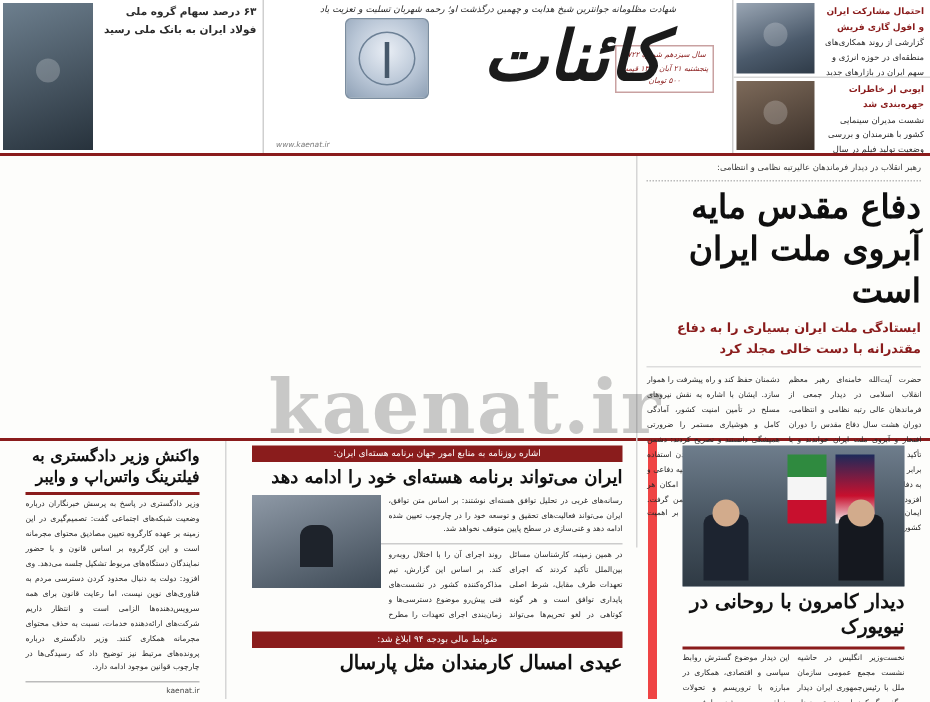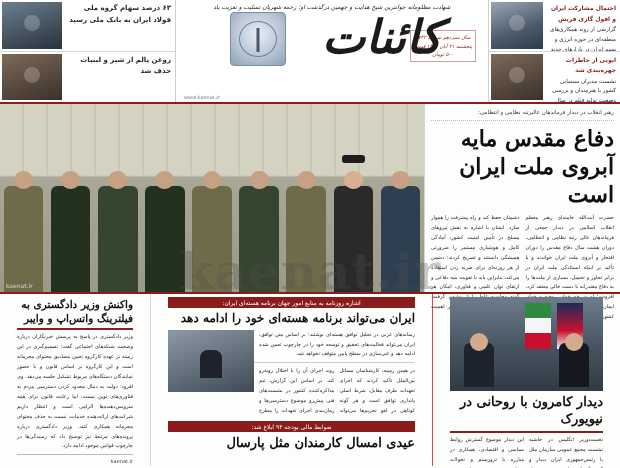--- a/index.html
+++ b/index.html
@@ -135,21 +135,21 @@
     border-right: 1px solid #cfcfcf;
     display: flex; flex-direction: column;
   }
   .mast-right .mast-box { flex-direction: row-reverse; }
   .mast-right .mast-thumb { flex: 0 0 60px; }
   .mast-right .mast-caption { font-size: 7px; font-weight: bold; line-height:1.7;}
 
   
   .lead {
     display: flex;
-    flex-direction: row;
+    flex-direction: column;
     height: 190px;
     border-bottom: 2px solid #8a1c1c;
   }
   .lead-text {
     width: 196px;
     padding: 4px 6px 4px 6px;
     border-left: 1px solid #d6d6d6;
     direction: rtl;
     text-align: right;
     position: relative;
@@ -238,21 +238,21 @@
   .bottom {
     display: flex;
     flex-direction: row;
     height: 172px;
   }
   .col {
     padding: 3px 17px;
     direction: rtl;
     text-align: right;
   }
-  .col-right { width: 188px; border-left: 1px solid #ef4444; }
+  .col-right { width: 188px; border-left: 6px solid #ef4444; }
   .col-mid   { flex: 1; border-left: 1px solid #d6d6d6; }
   .col-left  { width: 150px; }
 
   .photo-box {
     height: 94px;
     background: linear-gradient(180deg,#8d9aa8,#55636f);
     position: relative;
     overflow: hidden;
     margin-bottom: 3px;
   }
@@ -357,31 +357,28 @@
         <div class="logo-emblem"></div>
         <div class="mast-url">www.kaenat.ir</div>
       </div>
     </div>
 
     <div class="mast-right">
       <div class="mast-box">
         <div class="mast-thumb t3"></div>
         <div class="mast-caption">۶۳ درصد سهام گروه ملی فولاد ایران به بانک ملی رسید</div>
       </div>
-      <div class="mast-box">
-        <div class="mast-thumb t2"></div>
-        <div class="mast-caption">روغن پالم از شیر و لبنیات حذف شد</div>
-      </div>
     </div>
   </div>
 
   <div class="lead">
     <div class="lead-text">
       <div class="kicker">رهبر انقلاب در دیدار فرماندهان عالیرتبه نظامی و انتظامی:</div>
       <div class="lead-head">دفاع مقدس مایه آبروی ملت ایران است</div>
+      <div class="lead-sub">ایستادگی ملت ایران بسیاری را به دفاع مقتدرانه با دست خالی مجلد کرد</div>
       <div class="lead-body body-text">حضرت آیت‌الله خامنه‌ای رهبر معظم انقلاب اسلامی در دیدار جمعی از فرماندهان عالی رتبه نظامی و انتظامی، دوران هشت سال دفاع مقدس را دوران افتخار و آبروی ملت ایران خواندند و با تأکید بر اینکه ایستادگی ملت ایران در برابر تجاوز و تحمیل، بسیاری از ملت‌ها را به دفاع مقتدرانه با دست خالی معتقد کرد، افزودند: امروز هم همان روحیه و همان ایمان و همان بصیرت است که می‌تواند کشور را در برابر توطئه‌های گوناگون دشمنان حفظ کند و راه پیشرفت را هموار سازد. ایشان با اشاره به نقش نیروهای مسلح در تأمین امنیت کشور، آمادگی کامل و هوشیاری مستمر را ضرورتی همیشگی دانستند و تصریح کردند: دشمن از هر روزنه‌ای برای ضربه زدن استفاده می‌کند، بنابراین باید با تقویت بنیه دفاعی و ارتقای توان علمی و فناوری، امکان هر گونه محاسبه غلط را از دشمن گرفت. رهبر انقلاب اسلامی همچنین بر اهمیت معنویت و اخلاق در محیط‌های نظامی تأکید کردند.</div>
     </div>
     <div class="lead-photo">
       <div class="hall"></div>
       <div class="figs">
         <div class="fig police">
             <div class="body"></div>
             <div class="head"></div>
           </div>
         <div class="fig cleric">

